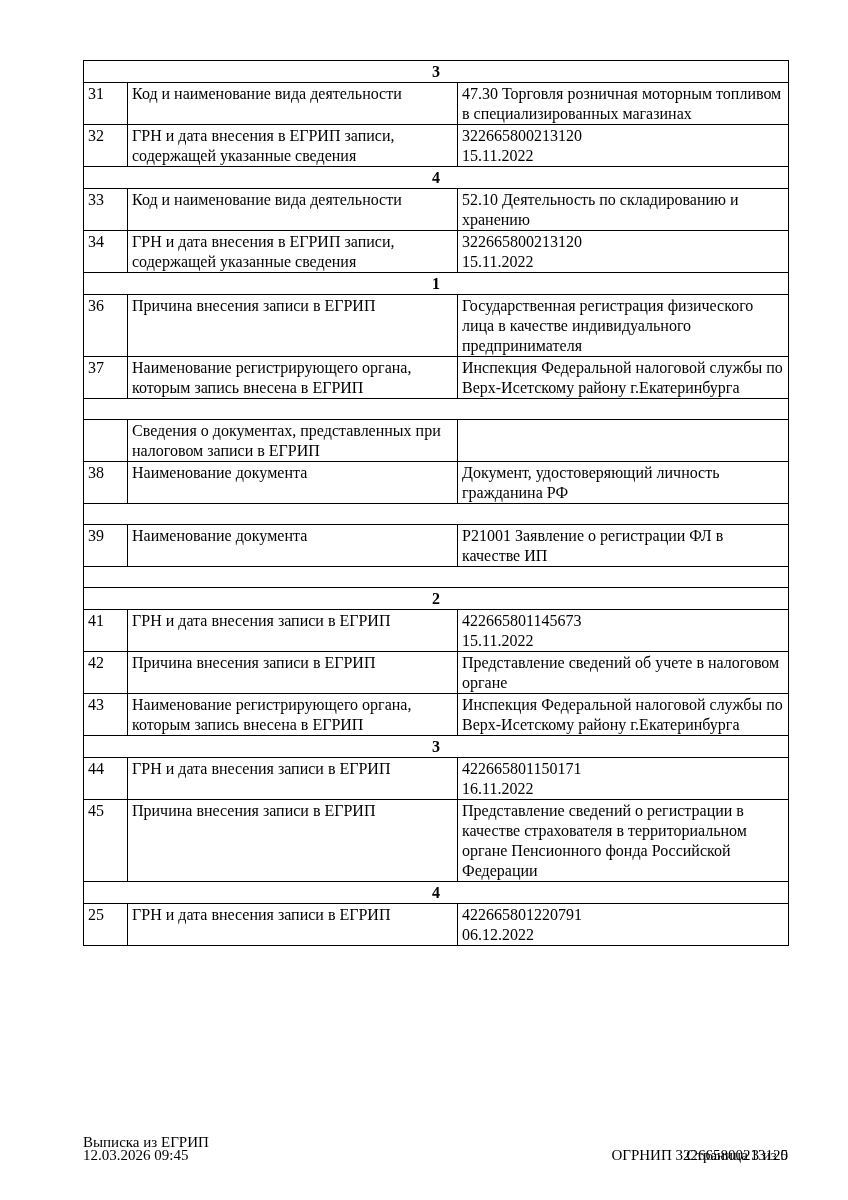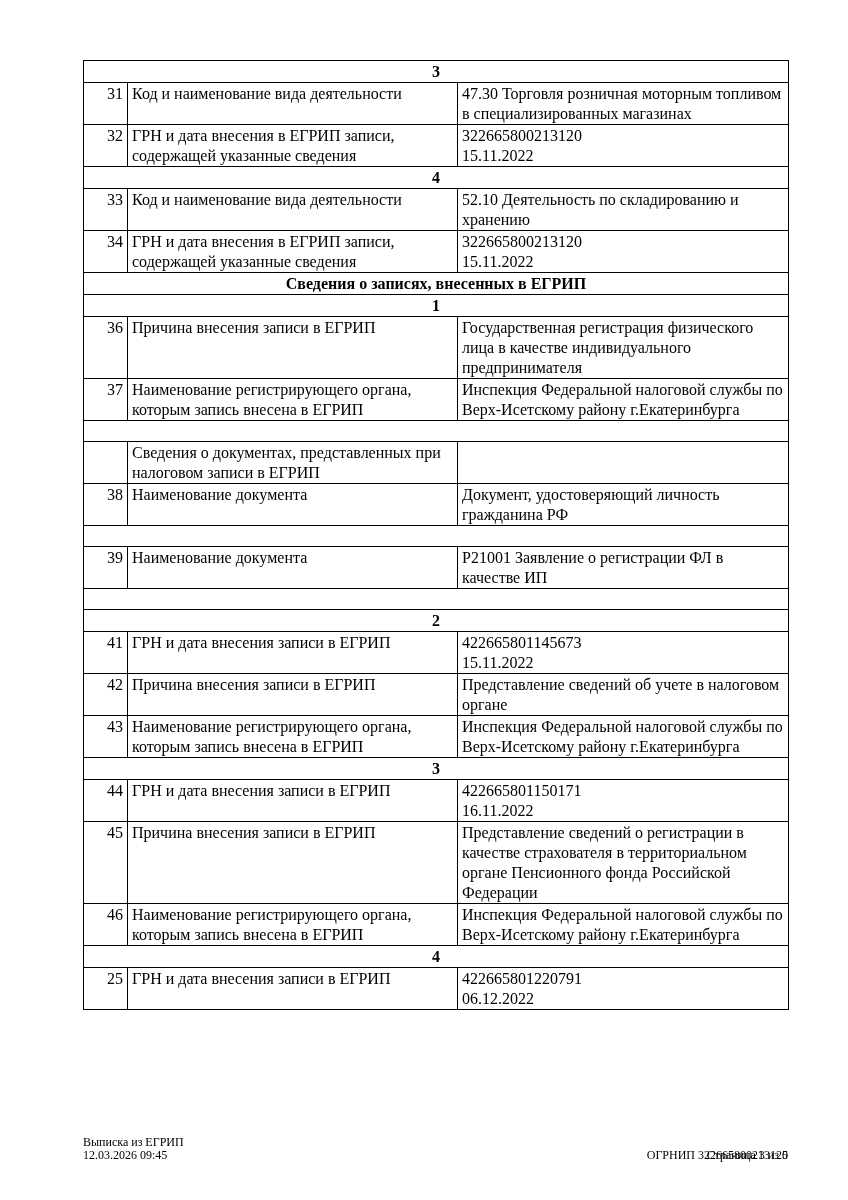--- a/index.html
+++ b/index.html
@@ -23,21 +23,21 @@
     table-layout: fixed;
     font-size: 16px;
     line-height: 20px;
   }
   table.egrip td {
     border: 1px solid #000;
     vertical-align: top;
     padding: 1px 4px 0 4px;
     overflow: hidden;
   }
-  td.cell-num { text-align: right; padding: 1px 1px 0 1px; }
+  td.cell-num { text-align: left; padding: 1px 1px 0 1px; }
   td.cell-label { }
   td.cell-value { white-space: pre-line; margin-left: 11px; }
   tr.row-section td {
     text-align: center;
     font-weight: bold;
     height: 22px;
     padding: 0;
     line-height: 21px;
   }
   tr.row-header td {
@@ -49,21 +49,21 @@
   }
   tr.row-spacer td {
     height: 21px;
     padding: 0;
   }
   .footer {
     position: absolute;
     left: 83px; top: 1136px;
     width: 705px;
     height: 30px;
-    font-size: 12px;
+    font-size: 15px;
     line-height: 12.5px;
   }
   .footer-left { position: absolute; left: 0; top: 0; }
   .footer-center {
     position: absolute; left: 0; right: 0; top: 12.5px;
     text-align: right;
   }
   .footer-right { position: absolute; right: 0; top: 12.5px; text-align: right; }
 </style>
 </head>
@@ -99,23 +99,20 @@
           <td class="cell-num">33</td>
           <td class="cell-label">Код и наименование вида деятельности</td>
           <td class="cell-value">52.10 Деятельность по складированию и хранению</td>
         </tr>
         <tr class="row-data">
           <td class="cell-num">34</td>
           <td class="cell-label">ГРН и дата внесения в ЕГРИП записи, содержащей указанные сведения</td>
           <td class="cell-value">322665800213120
 15.11.2022</td>
         </tr>
-        <tr class="row-header">
-          <td colspan="3">Сведения о записях, внесенных в ЕГРИП</td>
-        </tr>
         <tr class="row-section">
           <td colspan="3">1</td>
         </tr>
         <tr class="row-data">
           <td class="cell-num">36</td>
           <td class="cell-label">Причина внесения записи в ЕГРИП</td>
           <td class="cell-value">Государственная регистрация физического лица в качестве индивидуального предпринимателя</td>
         </tr>
         <tr class="row-data">
           <td class="cell-num">37</td>
@@ -171,25 +168,20 @@
         <tr class="row-data">
           <td class="cell-num">44</td>
           <td class="cell-label">ГРН и дата внесения записи в ЕГРИП</td>
           <td class="cell-value">422665801150171
 16.11.2022</td>
         </tr>
         <tr class="row-data">
           <td class="cell-num">45</td>
           <td class="cell-label">Причина внесения записи в ЕГРИП</td>
           <td class="cell-value">Представление сведений о регистрации в качестве страхователя в территориальном органе Пенсионного фонда Российской Федерации</td>
-        </tr>
-        <tr class="row-data">
-          <td class="cell-num">46</td>
-          <td class="cell-label">Наименование регистрирующего органа, которым запись внесена в ЕГРИП</td>
-          <td class="cell-value">Инспекция Федеральной налоговой службы по Верх-Исетскому району г.Екатеринбурга</td>
         </tr>
         <tr class="row-section">
           <td colspan="3">4</td>
         </tr>
         <tr class="row-data">
           <td class="cell-num">25</td>
           <td class="cell-label">ГРН и дата внесения записи в ЕГРИП</td>
           <td class="cell-value">422665801220791
 06.12.2022</td>
         </tr>

